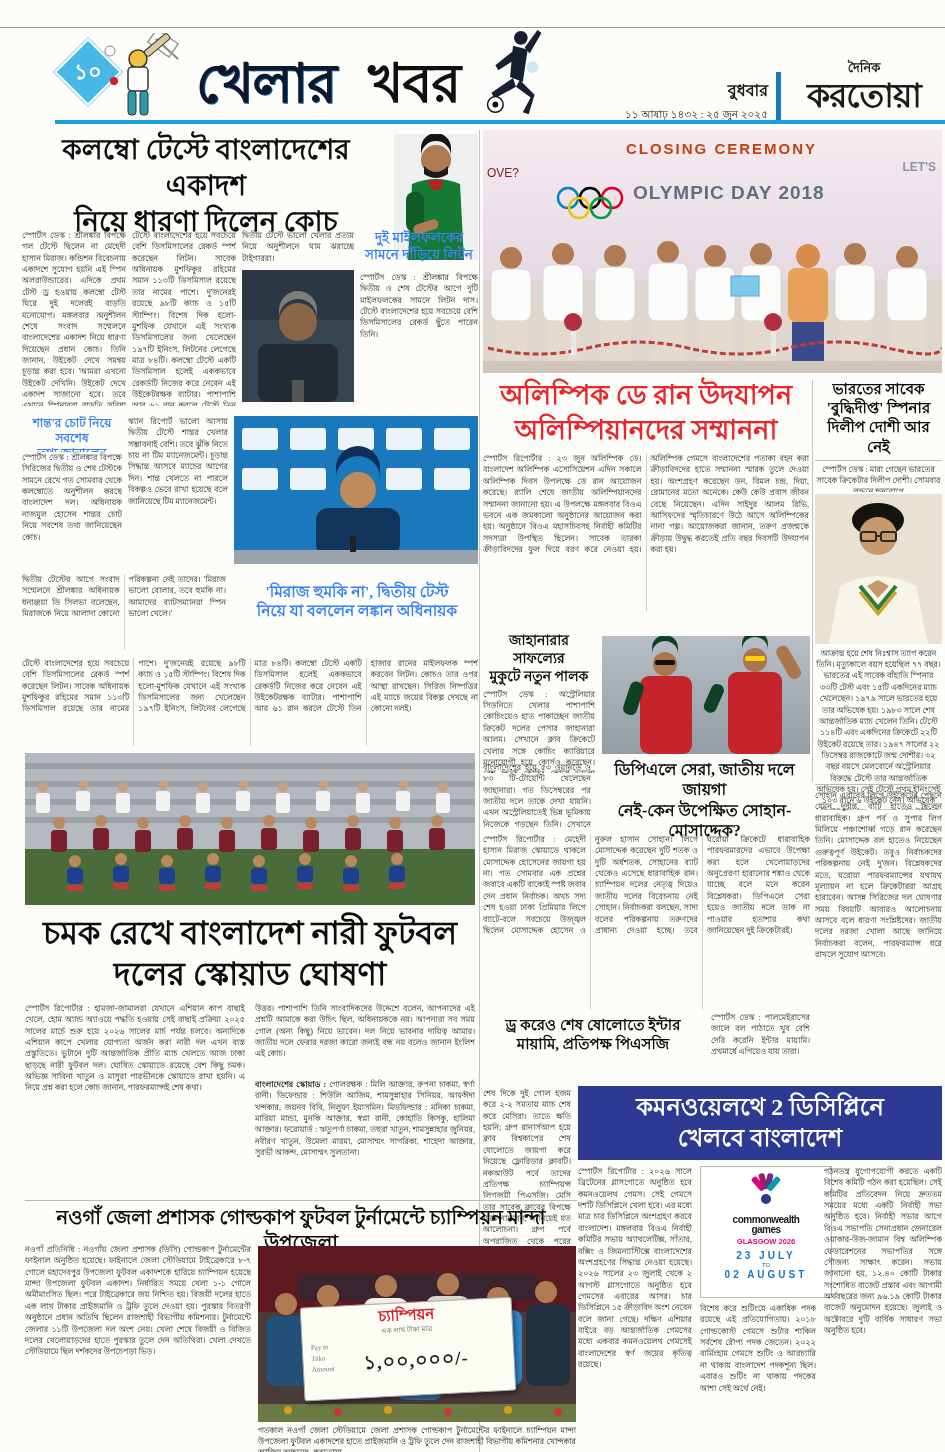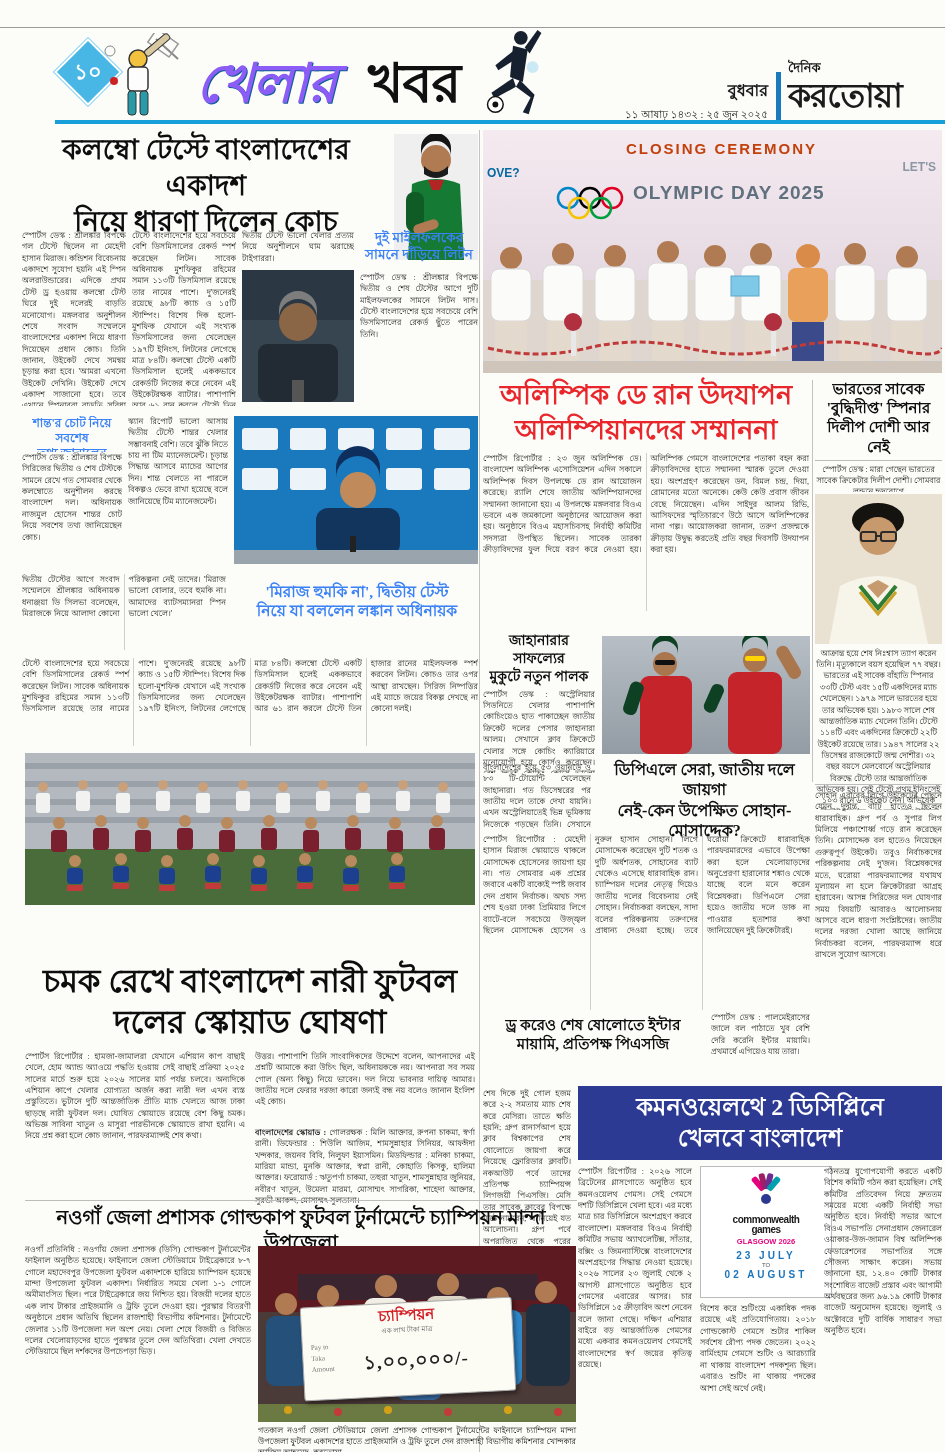--- a/index.html
+++ b/index.html
@@ -11,31 +11,31 @@
   .sub{font-weight:bold;color:#3b82f6;text-align:center;white-space:pre-line;line-height:1.25;overflow:hidden;}
   .red{color:#e8262b;}
   .cols2{column-count:2;column-gap:9px;column-rule:1px solid #cfcfcf;}
   .cols3{column-count:3;column-gap:9px;column-rule:1px solid #cfcfcf;}
   .cols4{column-count:4;column-gap:9px;column-rule:1px solid #cfcfcf;}
   .photo{overflow:hidden;background:#d8d8d8;position:absolute;}
   .vr{position:absolute;width:1px;background:#c2c2c2;}
   .hr{position:absolute;height:1px;background:#bcbcbc;}
   .flexrow{display:flex;justify-content:space-between;}
   .mast-title{font-weight:900;font-family:"Liberation Sans","DejaVu Sans",sans-serif;letter-spacing:-1px;}
-  .blue-word{color:#8b5cf6;text-shadow:1px 1px 0 #0c5e96;font-style:italic;}
+  .blue-word{color:#0f172a;text-shadow:1px 1px 0 #0c5e96;}
   .black-word{color:#101010;}
   .diamond{position:absolute;left:64px;top:48px;width:44px;height:44px;background:#49b7e6;
            transform:rotate(45deg);border:2px solid #fff;box-shadow:0 0 0 1px #8ed7f3;}
   .diamond span{display:block;transform:rotate(-45deg);color:#fff;font-weight:bold;
            font-size:21px;text-align:center;line-height:44px;font-family:"Liberation Sans",sans-serif;}
   .dateline{position:absolute;left:590px;top:78px;width:178px;text-align:right;font-family:"Liberation Serif",serif;}
   .dateline .day{font-size:16px;font-weight:bold;}
   .dateline .dt{font-size:10.5px;margin-top:2px;}
   .paperbar{position:absolute;left:776px;top:72px;width:5px;height:48px;background:#1a7ac0;}
-  .paperlogo{position:absolute;left:788px;top:58px;width:152px;}
+  .paperlogo{position:absolute;left:788px;top:58px;width:152px;text-align:center;}
   .paperlogo .top{font-size:13px;font-weight:bold;}
   .paperlogo .name{font-size:33px;font-weight:900;letter-spacing:-1px;line-height:1.05;}
   .cwbox{position:absolute;left:578px;top:1086px;width:364px;height:74px;background:#2d3a94;
          display:flex;align-items:center;justify-content:center;}
   .cwbox .hl{color:#fff;font-size:24px;}
   .cwlogo{border:1px solid #bbb;background:#fff;text-align:center;
           font-family:"Liberation Sans","DejaVu Sans",sans-serif;}
   .cwlogo .n1{font-size:10px;font-weight:bold;line-height:1;letter-spacing:-0.5px;}
   .cwlogo .n2{font-size:10px;font-weight:bold;line-height:1;margin-bottom:2px;letter-spacing:-0.5px;}
   .cwlogo .city{font-size:7.5px;font-weight:bold;color:#e5007d;margin-bottom:4px;}
@@ -245,22 +245,22 @@
         <rect x="88" y="196" width="5" height="30" fill="#e8e8e8"></rect>
           <circle cx="90" cy="192" r="9" fill="#b03040"></circle>
         <rect x="288" y="196" width="5" height="30" fill="#e8e8e8"></rect>
           <circle cx="290" cy="192" r="9" fill="#b03040"></circle>
       </g>
       <rect y="231" width="459" height="12" fill="#cfc5bb"></rect>
     </svg>
     <div class="abs" style="left:9px;top:10px;width:459px;text-align:center;font-family:'Liberation Sans',sans-serif;
          font-weight:bold;font-size:15px;color:#c2410c;letter-spacing:2px;">CLOSING CEREMONY</div>
     <div class="abs" style="left:150px;top:52px;width:300px;text-align:left;font-family:'Liberation Sans',sans-serif;
-         font-weight:bold;font-size:19px;color:#60707f;letter-spacing:1px;">OLYMPIC DAY 2025</div>
-    <div class="abs" style="left:4px;top:36px;font-family:'Liberation Sans',sans-serif;font-weight:bold;font-size:12px;color:#0369a1;">OVE?</div>
+         font-weight:bold;font-size:19px;color:#60707f;letter-spacing:1px;">OLYMPIC DAY 2018</div>
+    <div class="abs" style="left:4px;top:36px;font-family:'Liberation Sans',sans-serif;font-weight:normal;font-size:12px;color:#7f1d1d;">OVE?</div>
     <div class="abs" style="right:6px;top:30px;font-family:'Liberation Sans',sans-serif;font-weight:bold;font-size:12px;color:#8a97a5;">LET'S</div>
   </div>
 
   <div class="abs" style="left:483px;top:378px;width:326px;">
     <div class="hl red" style="font-size:27px;">অলিম্পিক ডে রান উদযাপন
 অলিম্পিয়ানদের সম্মাননা</div>
     <div class="t cols2" style="width:326px;height:158px;margin-top:6px;">স্পোর্টস রিপোর্টার : ২৩ জুন অলিম্পিক ডে। বাংলাদেশ অলিম্পিক এসোসিয়েশন এদিন সকালে অলিম্পিক দিবস উপলক্ষে ডে রান আয়োজন করেছে। র‍্যালি শেষে জাতীয় অলিম্পিয়ানদের সম্মাননা জানানো হয়। এ উপলক্ষে মঙ্গলবার বিওএ ভবনে এক জমকালো অনুষ্ঠানের আয়োজন করা হয়। অনুষ্ঠানে বিওএ মহাসচিবসহ নির্বাহী কমিটির সদস্যরা উপস্থিত ছিলেন। সাবেক তারকা ক্রীড়াবিদদের ফুল দিয়ে বরণ করে নেওয়া হয়। অলিম্পিক গেমসে বাংলাদেশের পতাকা বহন করা ক্রীড়াবিদদের হাতে সম্মাননা স্মারক তুলে দেওয়া হয়। অংশগ্রহণ করেছেন ডন, বিমল চন্দ্র, দিয়া, রোমানের মতো অনেকে। কেউ কেউ প্রবাস জীবন বেছে নিয়েছেন। এদিন সাইদুর আলম রিভি, আসিফদের স্মৃতিচারণে উঠে আসে অলিম্পিকের নানা গল্প। আয়োজকরা জানান, তরুণ প্রজন্মকে ক্রীড়ায় উদ্বুদ্ধ করতেই প্রতি বছর দিবসটি উদযাপন করা হয়।</div>
   </div>
 
   <div class="abs" style="left:815px;top:380px;width:127px;">
@@ -455,21 +455,21 @@
           <rect x="180" y="130" width="16" height="6"></rect>
             <rect x="226" y="132" width="16" height="6"></rect>
             <rect x="272" y="130" width="16" height="6"></rect>
           <rect x="318" y="132" width="16" height="6"></rect>
             <rect x="364" y="130" width="16" height="6"></rect>
         </g>
       </g>
     </svg>
   </div>
 
-  <div class="abs" style="left:25px;top:913px;width:450px;margin-top:48px;">
+  <div class="abs" style="left:25px;top:913px;width:450px;">
     <div class="hl" style="font-size:32px;">চমক রেখে বাংলাদেশ নারী ফুটবল
 দলের স্কোয়াড ঘোষণা</div>
     <div class="flexrow" style="width:450px;height:178px;margin-top:8px;">
       <div class="t" style="width:220px;height:178px;">স্পোর্টস রিপোর্টার : হামজা-জামালরা যেখানে এশিয়ান কাপ বাছাই খেলে, হোম অ্যান্ড অ্যাওয়ে পদ্ধতি হওয়ায় সেই বাছাই প্রক্রিয়া ২০২৫ সালের মার্চে শুরু হয়ে ২০২৬ সালের মার্চ পর্যন্ত চলবে। অন্যদিকে এশিয়ান কাপে খেলার যোগ্যতা অর্জন করা নারী দল এখন ব্যস্ত প্রস্তুতিতে। ভুটানে দুটি আন্তর্জাতিক প্রীতি ম্যাচ খেলতে আজ ঢাকা ছাড়ছে নারী ফুটবল দল। ঘোষিত স্কোয়াডে রয়েছে বেশ কিছু চমক। অভিজ্ঞ সাবিনা খাতুন ও মাসুরা পারভীনকে স্কোয়াডে রাখা হয়নি। এ নিয়ে প্রশ্ন করা হলে কোচ জানান, পারফরম্যান্সই শেষ কথা।</div>
       <div style="width:220px;height:178px;overflow:hidden;">
         <div class="t" style="height:76px;">উত্তর। পাশাপাশি তিনি সাংবাদিকদের উদ্দেশে বলেন, আপনাদের এই প্রশ্নটি আমাকে করা উচিৎ ছিল, অধিনায়ককে নয়। আপনারা সব সময় গোল (অন্য কিছু) নিয়ে ভাবেন। দল নিয়ে ভাবনার দায়িত্ব আমার। জাতীয় দলে ফেরার দরজা কারো জন্যই বন্ধ নয় বলেও জানান ইংলিশ এই কোচ।</div>
         <div class="squadline"><b>বাংলাদেশের স্কোয়াড : </b><span>গোলরক্ষক : মিলি আক্তার, রুপনা চাকমা, স্বর্ণা রানী। ডিফেন্ডার : শিউলি আজিম, শামসুন্নাহার সিনিয়র, আফঈদা খন্দকার, জয়নব বিবি, নিলুফা ইয়াসমিন। মিডফিল্ডার : মনিকা চাকমা, মারিয়া মান্ডা, মুনকি আক্তার, স্বপ্না রানী, কোহাতি কিসকু, হালিমা আক্তার। ফরোয়ার্ড : ঋতুপর্ণা চাকমা, তহুরা খাতুন, শামসুন্নাহার জুনিয়র, নবীরণ খাতুন, উমেলা মারমা, মোসাম্মৎ সাগরিকা, শাহেদা আক্তার, সুরভী আকন্দ, মোসাম্মৎ সুলতানা।</span></div>
       </div>
     </div>
   </div>

